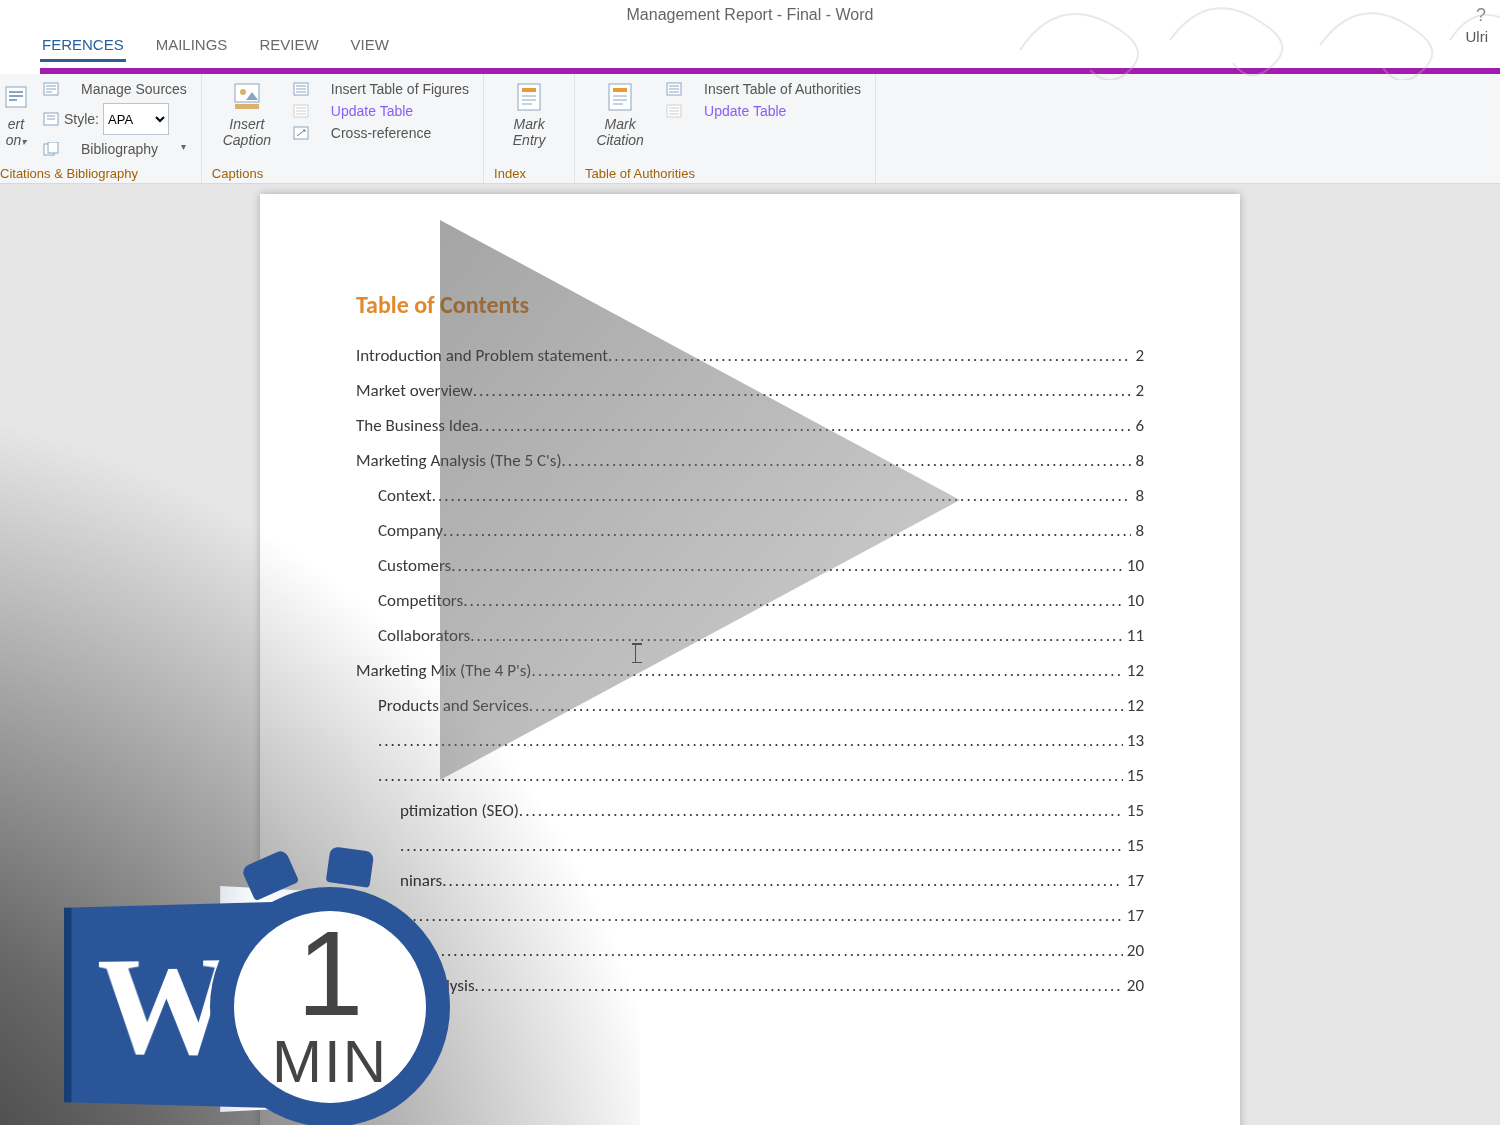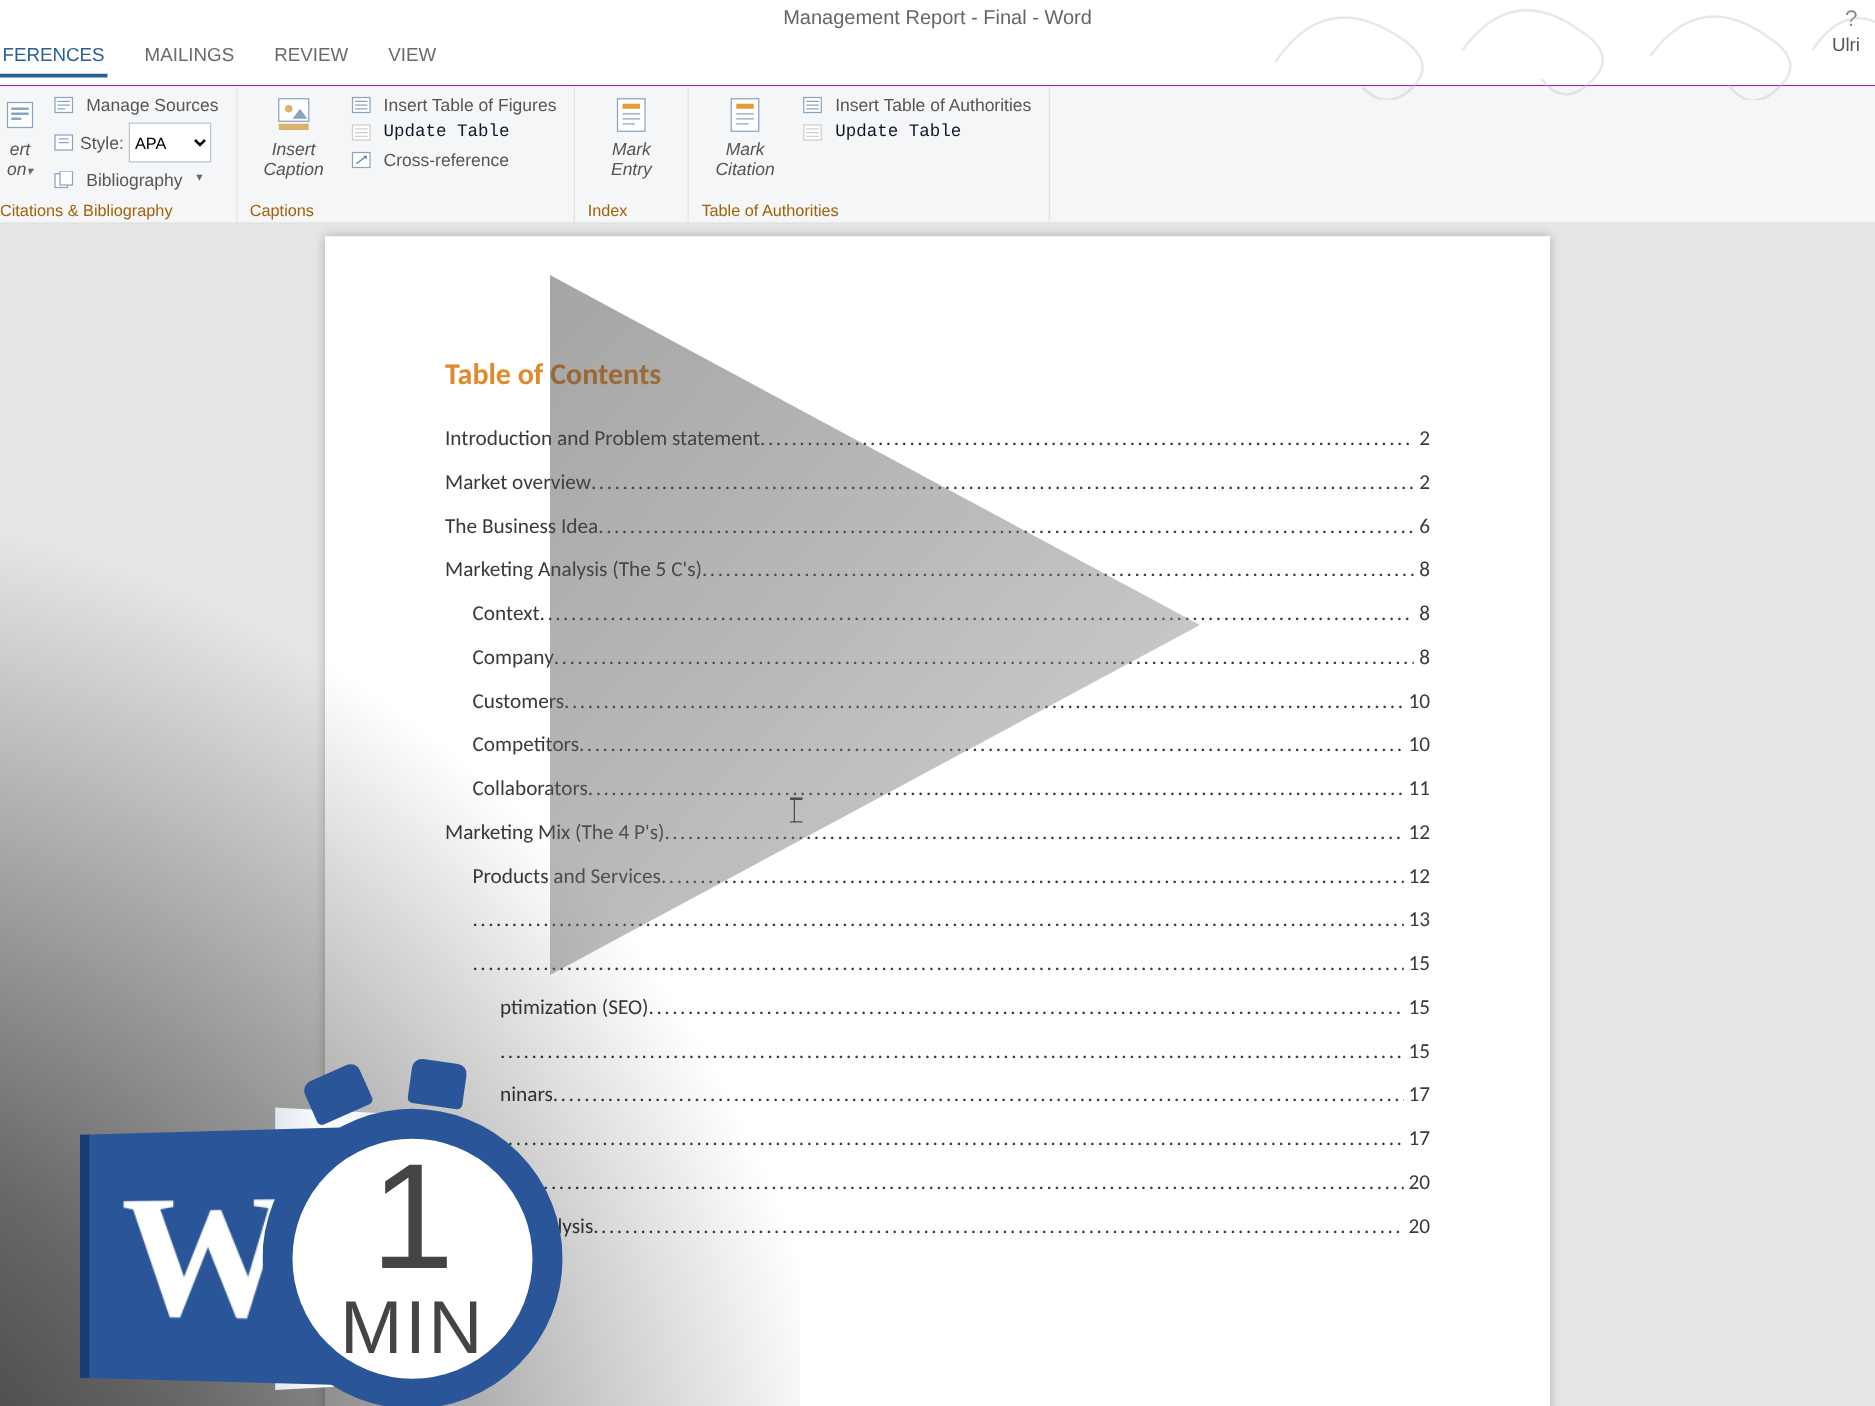--- a/index.html
+++ b/index.html
@@ -59,23 +59,24 @@
   top: 22px;
   color: #555;
   font-size: 15px;
 }
 
 
 .tabs {
   display: flex;
   gap: 28px;
   padding: 0 0 6px 0;
-  border-bottom: 1px solid #a21caf;
+  border-bottom: 6px solid #a21caf;
   font-size: 15px;
   color: #6a6a6a;
+  margin-left: 40px;
 }
 .tabs .tab { padding: 6px 2px; cursor: pointer; }
 .tabs .tab.active {
   color: #2a6099;
   border-bottom: 3px solid #2a6099;
 }
 
 
 .ribbon {
   display: flex;
@@ -112,25 +113,25 @@
 }
 .big-btn .ico {
   width: 34px; height: 34px;
   display:flex;align-items:center;justify-content:center;
   margin-bottom: 2px;
 }
 .big-btn .caret { font-size: 10px; color:#666; }
 
 .stack { display: flex; flex-direction: column; gap: 4px; }
 .row-btn {
-  display: flex; align-items: flex-start; gap: 9px;
+  display: flex; align-items: flex-start; gap: 21px;
   font-size: 14px; color: #555; cursor: pointer;
   padding: 1px 4px;
 }
-.row-btn.disabled { color: #0f172a; cursor: default; font-family: Liberation Mono, monospace; }
+.row-btn.disabled { color: #8b5cf6; cursor: default; }
 .row-btn .mini-ico { width: 18px; height: 16px; display:inline-flex;align-items:center;justify-content:center;}
 .style-row { display:flex;align-items:center;gap:4px;}
 .style-row select {
   border: 1px solid #b9c4cf;
   font-size: 13px;
   height: 32px;
   width: 66px;
   background:#fff;
 }
 .caret-d { font-size: 10px; color:#666; margin-left:2px;}

